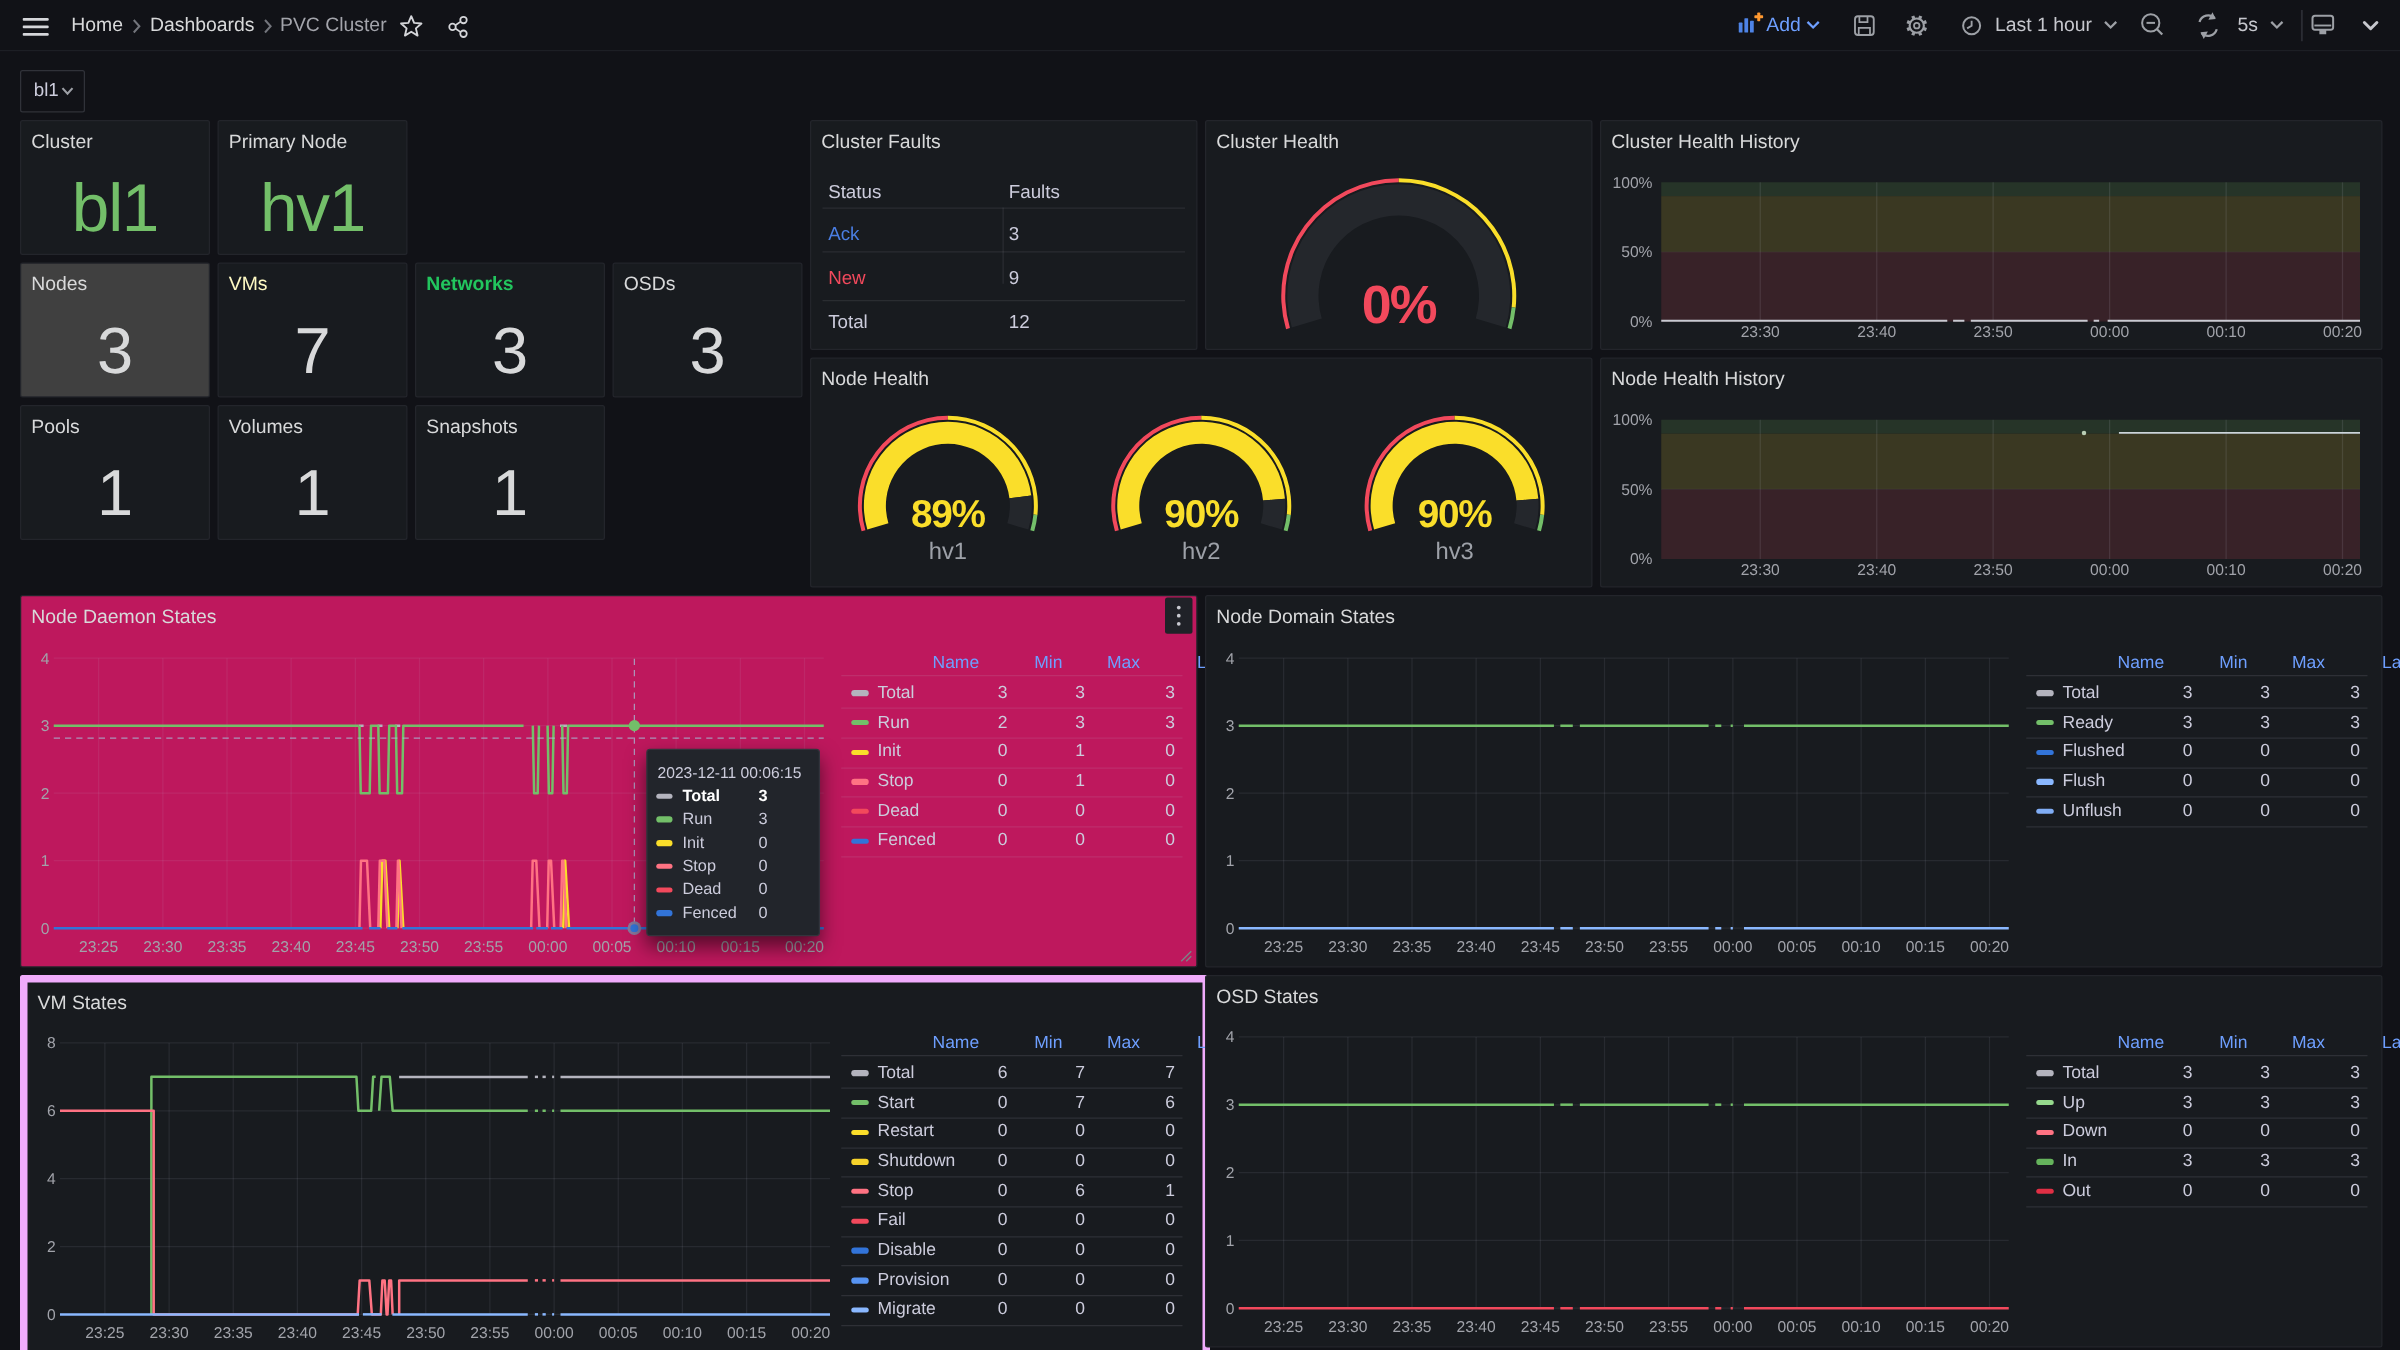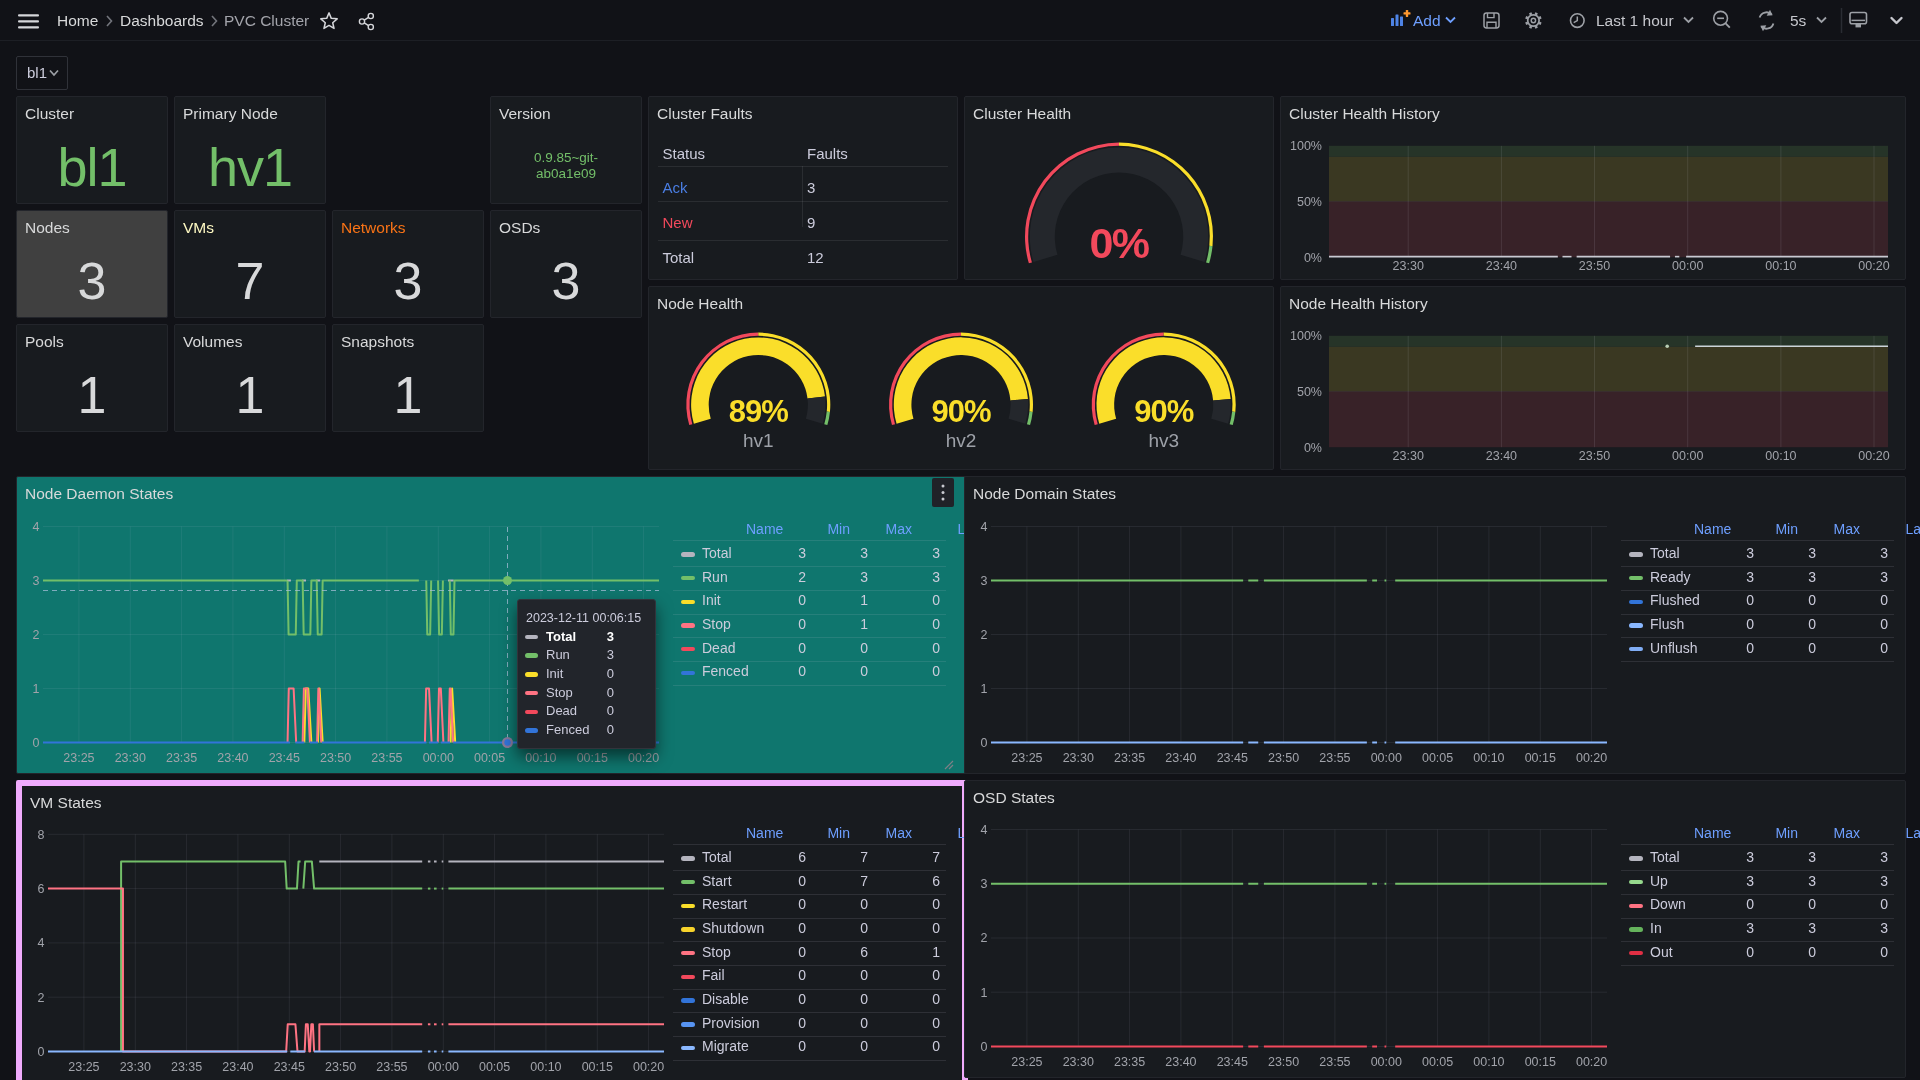--- a/index.html
+++ b/index.html
@@ -82,34 +82,30 @@
       <path d="M2 3.5 L6 8 L10 3.5" stroke="#9da0a6" stroke-width="1.7" fill="none"></path>
     </svg>
     <div style="position:absolute;left:16px;top:96px;width:150px;height:106px;background:#181b1f;border:1px solid #23252b;border-radius:2px;">
       <div style="position:absolute;left:8px;top:8px;font-size:15.5px;font-weight:500;color:#d8d9da;white-space:nowrap;">Cluster</div>
       <div style="position:absolute;left:0;top:40px;width:100%;height:60px;display:flex;align-items:center;justify-content:center;font-size:54px;color:#73bf69;line-height:1;letter-spacing:-1px;">bl1</div>
     </div>
     <div style="position:absolute;left:174px;top:96px;width:150px;height:106px;background:#181b1f;border:1px solid #23252b;border-radius:2px;">
       <div style="position:absolute;left:8px;top:8px;font-size:15.5px;font-weight:500;color:#d8d9da;white-space:nowrap;">Primary Node</div>
       <div style="position:absolute;left:0;top:40px;width:100%;height:60px;display:flex;align-items:center;justify-content:center;font-size:54px;color:#73bf69;line-height:1;letter-spacing:-1px;">hv1</div>
     </div>
-    <div style="position:absolute;left:490px;top:96px;width:150px;height:106px;background:#181b1f;border:1px solid #23252b;border-radius:2px;">
-      <div style="position:absolute;left:8px;top:8px;font-size:15.5px;font-weight:500;color:#d8d9da;white-space:nowrap;">Version</div>
-      <div style="position:absolute;left:0;top:53px;width:100%;text-align:center;font-size:13.5px;font-weight:500;color:#73bf69;line-height:16px;">0.9.85~git-<br>ab0a1e09</div>
-    </div>
     <div style="position:absolute;left:16px;top:210px;width:150px;height:106px;background:#404040;border:1px solid #23252b;border-radius:2px;">
       <div style="position:absolute;left:8px;top:8px;font-size:15.5px;font-weight:500;color:#d8d9da;white-space:nowrap;">Nodes</div>
       <div style="position:absolute;left:0;top:40px;width:100%;height:60px;display:flex;align-items:center;justify-content:center;font-size:52px;color:#d8d9da;line-height:1;letter-spacing:0px;">3</div>
     </div>
     <div style="position:absolute;left:174px;top:210px;width:150px;height:106px;background:#181b1f;border:1px solid #23252b;border-radius:2px;">
       <div style="position:absolute;left:8px;top:8px;font-size:15.5px;font-weight:500;color:#fef9c3;white-space:nowrap;">VMs</div>
       <div style="position:absolute;left:0;top:40px;width:100%;height:60px;display:flex;align-items:center;justify-content:center;font-size:52px;color:#d8d9da;line-height:1;letter-spacing:0px;">7</div>
     </div>
     <div style="position:absolute;left:332px;top:210px;width:150px;height:106px;background:#181b1f;border:1px solid #23252b;border-radius:2px;">
-      <div style="position:absolute;left:8px;top:8px;font-size:15.5px;font-weight:400;color:#f97316;white-space:nowrap;">Networks</div>
+      <div style="position:absolute;left:8px;top:8px;font-size:15.5px;font-weight:700;color:#22c55e;white-space:nowrap;">Networks</div>
       <div style="position:absolute;left:0;top:40px;width:100%;height:60px;display:flex;align-items:center;justify-content:center;font-size:52px;color:#d8d9da;line-height:1;letter-spacing:0px;">3</div>
     </div>
     <div style="position:absolute;left:490px;top:210px;width:150px;height:106px;background:#181b1f;border:1px solid #23252b;border-radius:2px;">
       <div style="position:absolute;left:8px;top:8px;font-size:15.5px;font-weight:500;color:#d8d9da;white-space:nowrap;">OSDs</div>
       <div style="position:absolute;left:0;top:40px;width:100%;height:60px;display:flex;align-items:center;justify-content:center;font-size:52px;color:#d8d9da;line-height:1;letter-spacing:0px;">3</div>
     </div>
     <div style="position:absolute;left:16px;top:324px;width:150px;height:106px;background:#181b1f;border:1px solid #23252b;border-radius:2px;">
       <div style="position:absolute;left:8px;top:8px;font-size:15.5px;font-weight:500;color:#d8d9da;white-space:nowrap;">Pools</div>
       <div style="position:absolute;left:0;top:40px;width:100%;height:60px;display:flex;align-items:center;justify-content:center;font-size:52px;color:#d8d9da;line-height:1;letter-spacing:0px;">1</div>
     </div>
@@ -220,21 +216,21 @@
         <text x="127.2" y="172.7" text-anchor="middle" class="ax">23:30</text>
         <text x="220.4" y="172.7" text-anchor="middle" class="ax">23:40</text>
         <text x="313.5" y="172.7" text-anchor="middle" class="ax">23:50</text>
         <text x="406.7" y="172.7" text-anchor="middle" class="ax">00:00</text>
         <text x="499.9" y="172.7" text-anchor="middle" class="ax">00:10</text>
         <text x="593.0" y="172.7" text-anchor="middle" class="ax">00:20</text>
         <line x1="414.14" y1="59.27" x2="607.00" y2="59.27" stroke="#ccd4d9" stroke-width="1.5"></line>
         <circle cx="386.2" cy="59.3" r="1.8" fill="#b9cdb4"></circle>
       </svg>
     </div>
-    <div style="position:absolute;left:16px;top:476px;width:940px;height:296px;background:#0f766e;border:1px solid #23252b;border-radius:2px;padding-left:24px;">
+    <div style="position:absolute;left:16px;top:476px;width:940px;height:296px;background:#be185d;border:1px solid #23252b;border-radius:2px;">
       <div style="position:absolute;left:8px;top:8px;font-size:15.5px;font-weight:500;color:#d8d9da;white-space:nowrap;">Node Daemon States</div>
       <svg width="940" height="296" style="position:absolute;left:0;top:0;">
         <line x1="26" y1="265.5" x2="642" y2="265.5" stroke="rgba(204,204,220,0.09)" stroke-width="1"></line>
         <text x="22.5" y="269.9" text-anchor="end" class="ax">0</text>
         <line x1="26" y1="211.5" x2="642" y2="211.5" stroke="rgba(204,204,220,0.09)" stroke-width="1"></line>
         <text x="22.5" y="215.9" text-anchor="end" class="ax">1</text>
         <line x1="26" y1="157.5" x2="642" y2="157.5" stroke="rgba(204,204,220,0.09)" stroke-width="1"></line>
         <text x="22.5" y="161.9" text-anchor="end" class="ax">2</text>
         <line x1="26" y1="103.5" x2="642" y2="103.5" stroke="rgba(204,204,220,0.09)" stroke-width="1"></line>
         <text x="22.5" y="107.9" text-anchor="end" class="ax">3</text>

